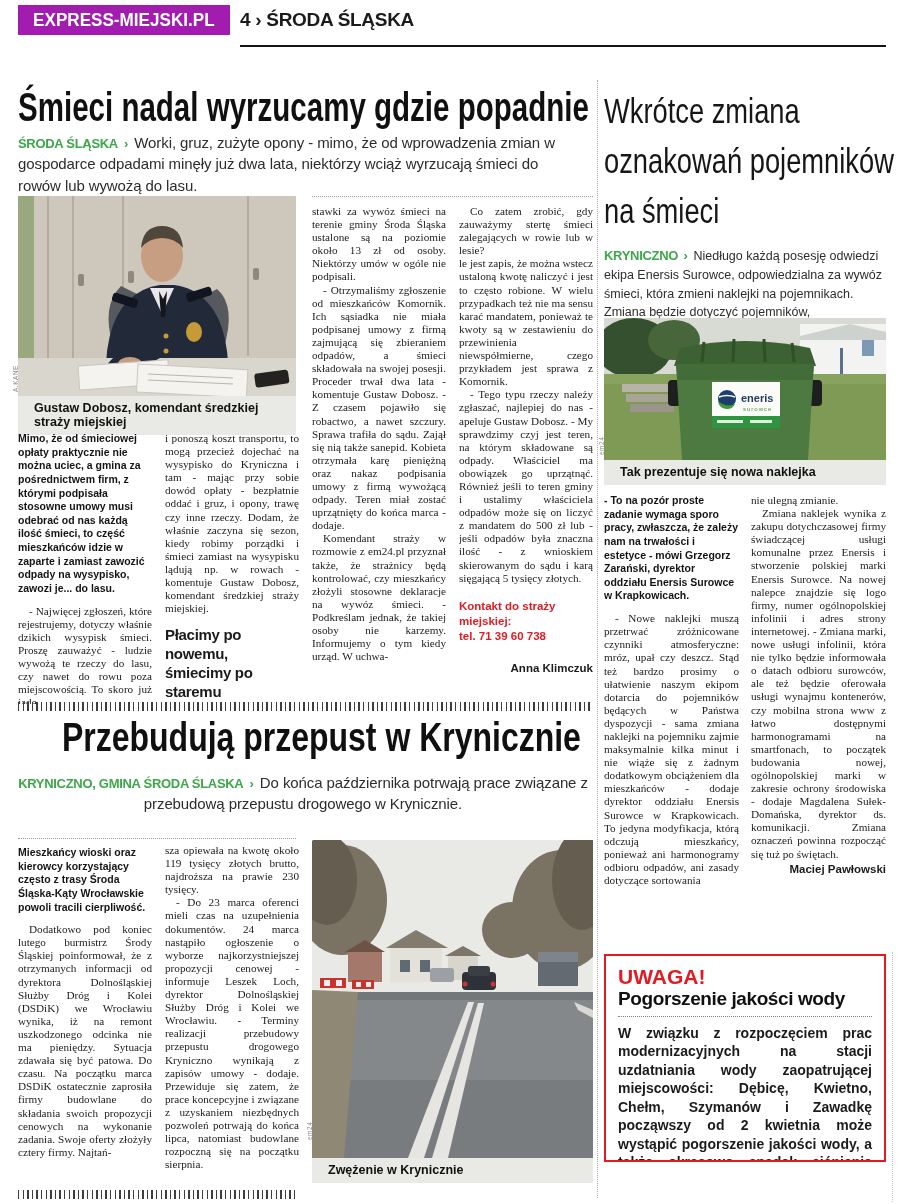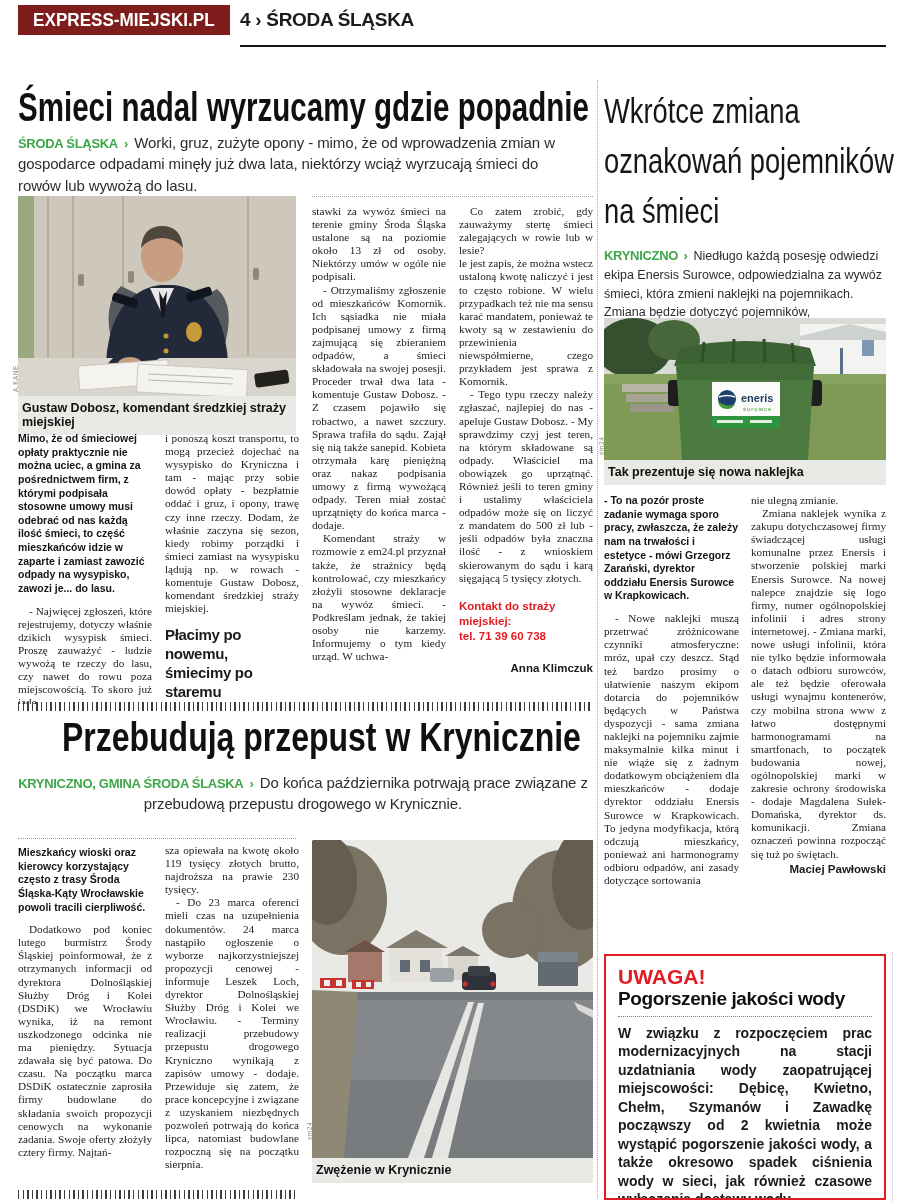--- a/index.html
+++ b/index.html
@@ -1,34 +1,34 @@
 <!DOCTYPE html>
 <html><head>
 <meta charset="utf-8">
 <style>
   html,body{margin:0;padding:0;background:#ffffff;}
   .page{position:relative;width:900px;height:1204px;background:#fff;overflow:hidden;
         font-family:"Liberation Sans",sans-serif;color:#1b1b1b;}
 
   
-  .brandbox{position:absolute;left:18px;top:5px;width:212px;height:30px;background:#7f1d1d;
+  .brandbox{position:absolute;left:18px;top:5px;width:212px;height:30px;background:#a21caf;
             color:#fff;font-weight:bold;font-size:19px;line-height:30px;text-align:center;}
   .cond{display:inline-block;transform:scaleX(.9);transform-origin:center;white-space:nowrap;}
   .pageno{position:absolute;left:240px;top:9px;font-weight:bold;font-size:19px;letter-spacing:-.3px;}
   .head-rule{position:absolute;left:240px;top:45px;width:646px;border-top:2px solid #151515;}
 
   
   .vdiv{position:absolute;left:597px;top:80px;height:1118px;border-left:1px dotted #a9a9a9;}
   .vdiv2{position:absolute;left:892px;top:952px;height:250px;border-left:1px dotted #c5c5c5;}
   .dotline{position:absolute;border-top:1px dotted #9a9a9a;}
   .bars{position:absolute;height:9px;
         background:repeating-linear-gradient(90deg,#3d3d3d 0 1.5px,transparent 1.5px 4.6px);}
   .kicker{color:#3DA74A;font-weight:bold;font-size:13px;letter-spacing:-.3px;}
   .kick-arrow{color:#3DA74A;font-weight:bold;font-size:13px;padding:0 2px;}
-  .caption{background:#E9E9E6;font-weight:bold;font-size:12.5px;padding:5px 4px 6px;color:#111;}
+  .caption{background:#E9E9E6;font-weight:bold;font-size:12.5px;padding:5px 16px 6px;color:#111;}
   .credit{position:absolute;font-size:6.5px;color:#8a8a8a;transform:rotate(-90deg);
           transform-origin:left top;white-space:nowrap;letter-spacing:.5px;}
 
   
   .hl{position:absolute;font-weight:bold;color:#101010;}
   .hl .scale{display:inline-block;transform-origin:0 0;white-space:nowrap;}
   .a1-head{left:18px;top:84px;font-size:41px;}
   .a1-head .scale{transform:scaleX(.72);}
   .a3-head{left:18px;top:714px;font-size:41px;margin-left:44px;}
   .a3-head .scale{transform:scaleX(.78);}
@@ -60,21 +60,21 @@
   .boldintro{font-weight:bold;font-size:10.5px;line-height:1.3;color:#141414;margin:0 0 9px;}
   .bt{font-family:"Liberation Serif",serif;font-size:11.2px;line-height:1.17;
       text-align:justify;margin:0;color:#1b1b1b;}
   .bt.ind{text-indent:11px;}
   .subhead{font-weight:bold;font-size:15px;line-height:1.25;margin:11px 0 7px;letter-spacing:-.3px;}
   .contact{color:#E11B22;font-weight:bold;font-size:11.5px;line-height:1.3;margin-top:14px;}
   .author{font-weight:bold;font-size:11.5px;text-align:right;margin-top:18px;}
   .author.tight{margin-top:2px;}
 
   
-  .notice{position:absolute;left:604px;top:954px;width:282px;height:246px;box-sizing:border-box;
+  .notice{position:absolute;left:604px;top:954px;width:282px;height:208px;box-sizing:border-box;
           border:2px solid #E11B22;padding:10px 12px;overflow:hidden;}
   .n-title{color:#E11B22;font-weight:bold;font-size:21px;line-height:1.05;}
   .n-sub{color:#111;font-weight:bold;font-size:19px;line-height:1.15;letter-spacing:-.4px;}
   .n-rule{border-top:1px dotted #808080;margin:6px 0 7px;}
   .n-p1{font-weight:bold;font-size:14px;line-height:1.32;text-align:justify;margin:0;}
   .n-p2{font-size:10.8px;line-height:1.32;text-align:justify;margin:4px 0 0;text-indent:10px;color:#222;}
 </style>
 </head>
 <body>
 

